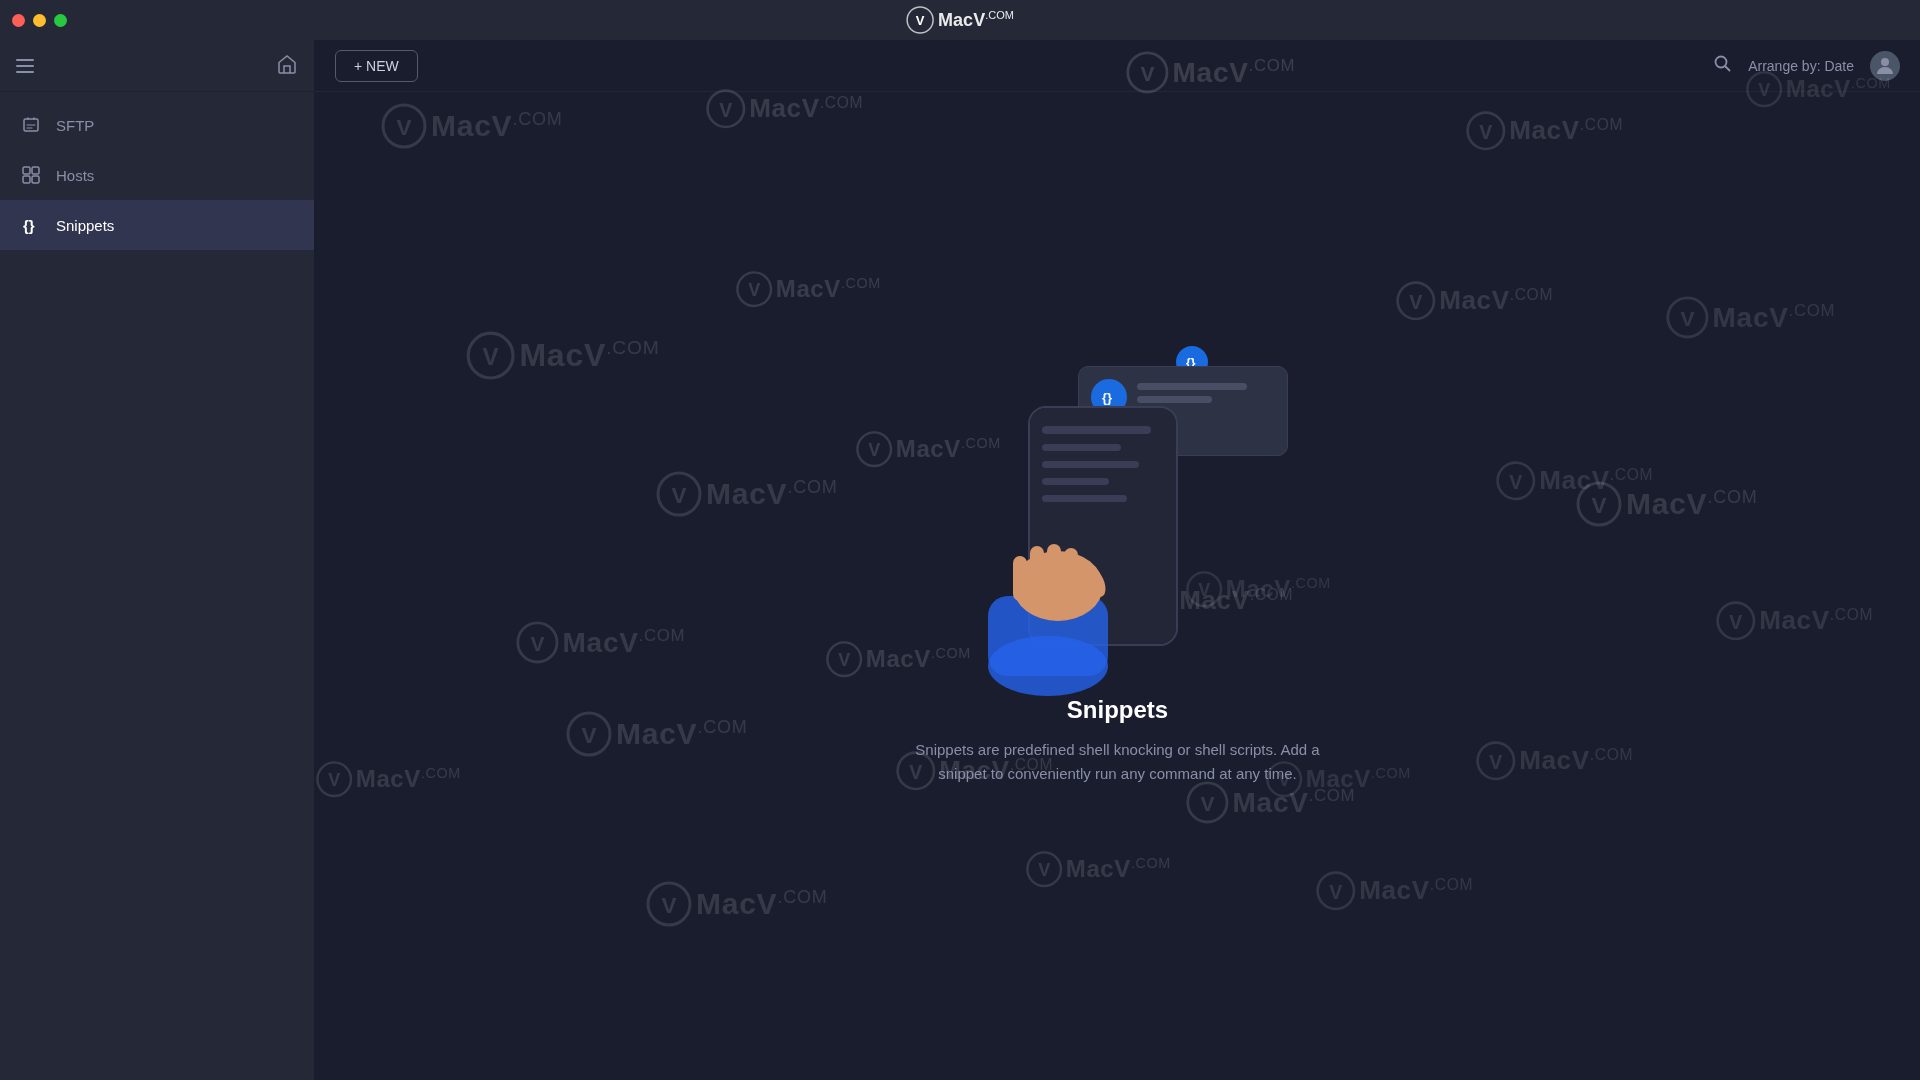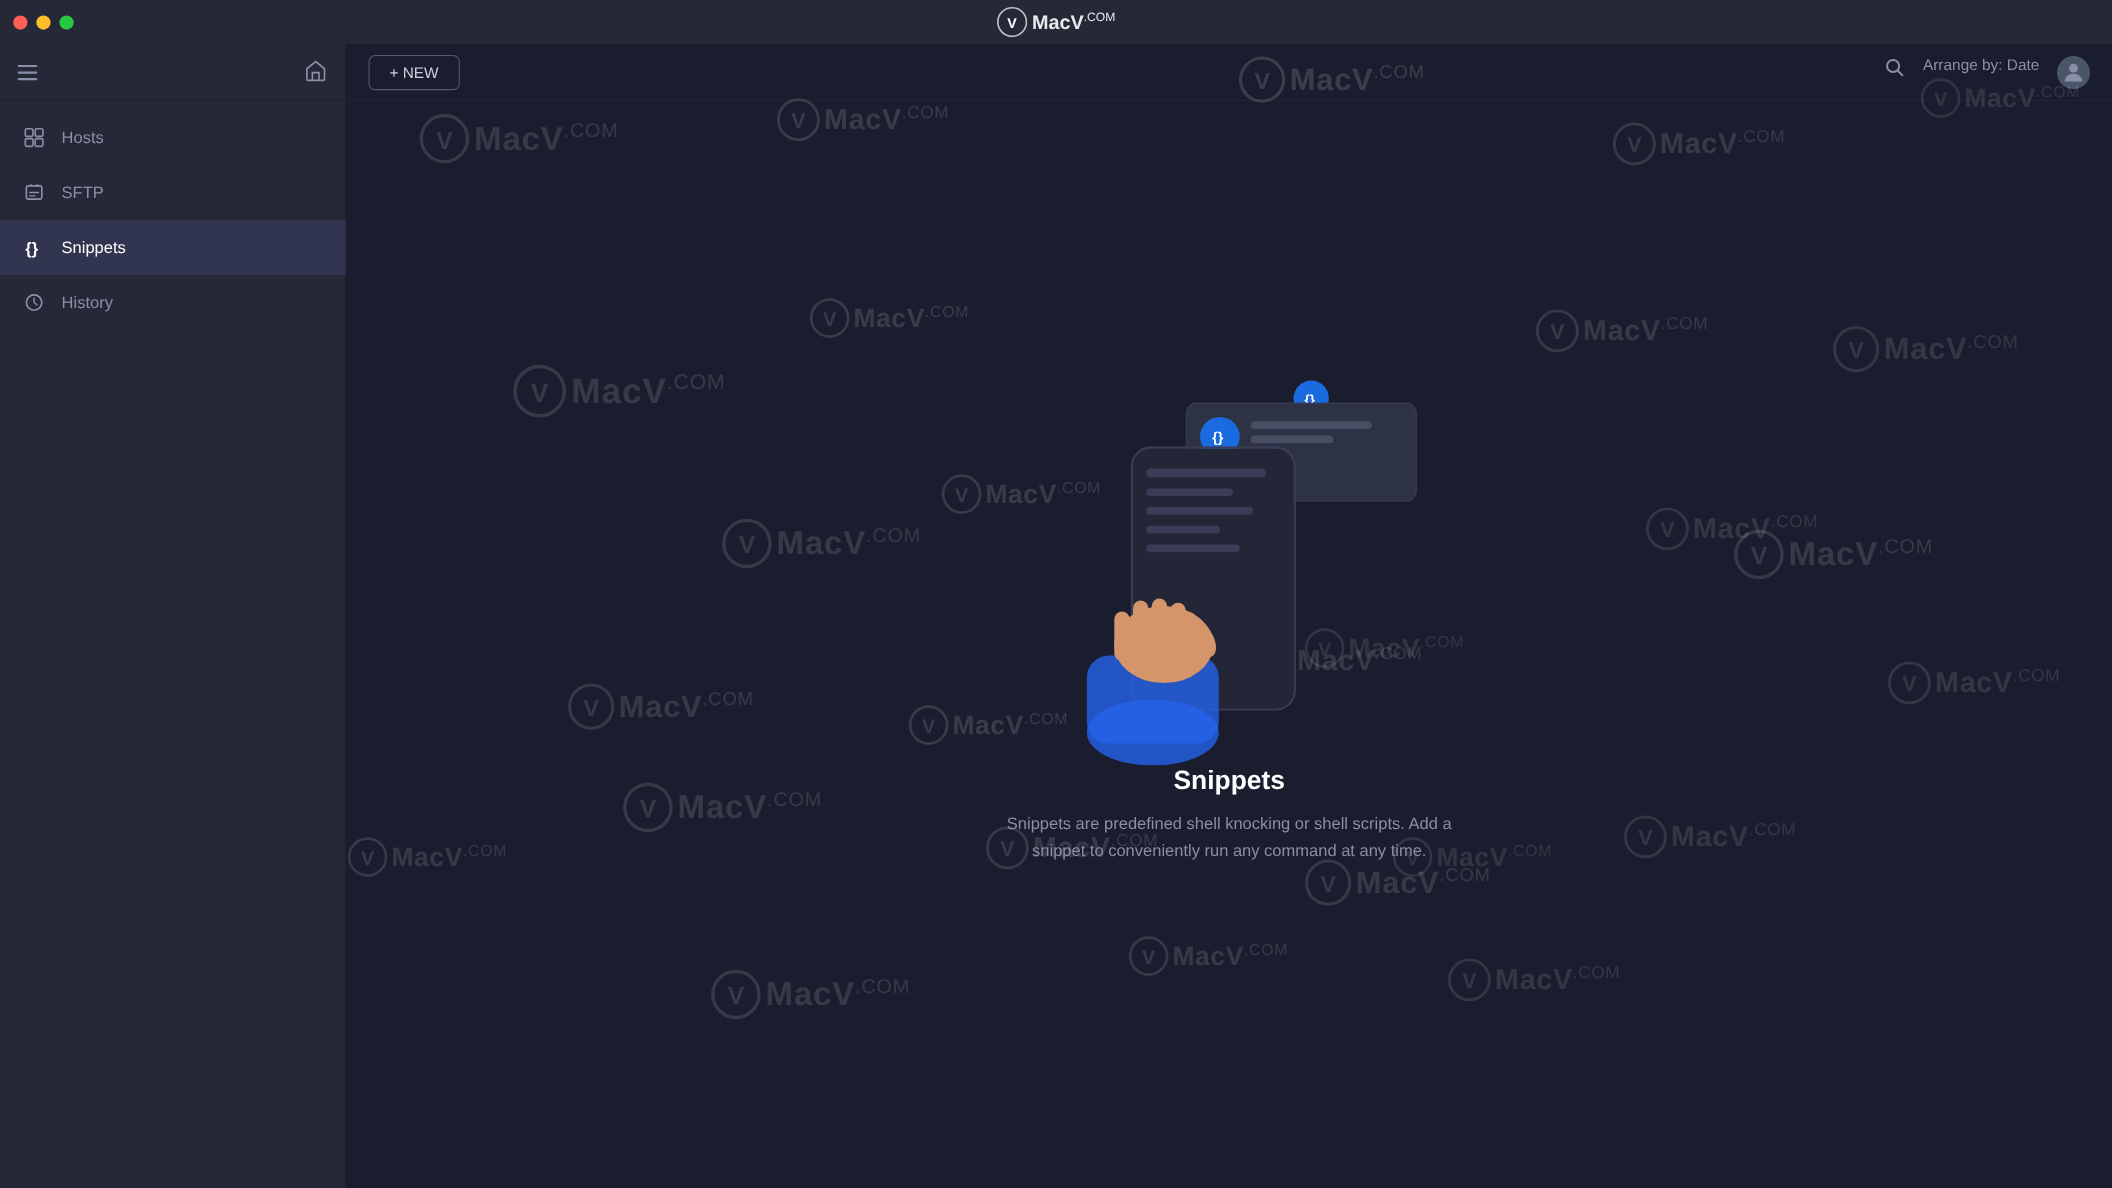--- a/index.html
+++ b/index.html
@@ -172,21 +172,21 @@
       color: #cdd0de;
       padding: 7px 18px;
       border-radius: 6px;
       font-size: 14px;
       cursor: pointer;
       font-weight: 500;
     }
 
     .toolbar-right {
       display: flex;
-      align-items: flex-start;
+      align-items: center;
       gap: 16px;
     }
     .toolbar-search-btn {
       background: none;
       border: none;
       color: #8a8fa8;
       cursor: pointer;
       font-size: 18px;
     }
     .arrange-label {
@@ -378,65 +378,50 @@
           <path d="M8 20v-7h6v7" stroke="#8a8fa8" stroke-width="1.5" fill="none"></path>
         </svg>
       </button>
     </div>
 
     <nav class="sidebar-nav">
 
       <div class="nav-item">
         <div class="nav-icon">
           <svg width="20" height="20" viewBox="0 0 20 20" fill="none">
+            <rect x="3" y="4" width="14" height="12" rx="1.5" stroke="#8a8fa8" stroke-width="1.5" fill="none"></rect>
+            <path d="M7 4V3M13 4V3" stroke="#8a8fa8" stroke-width="1.5" stroke-linecap="round"></path>
+            <path d="M6 10h8M6 13h5" stroke="#8a8fa8" stroke-width="1.2" stroke-linecap="round"></path>
+          </svg>
+        </div>
+        <span class="nav-label">SFTP</span>
+      </div>
+
+      <div class="nav-item">
+        <div class="nav-icon">
+          <svg width="20" height="20" viewBox="0 0 20 20" fill="none">
             <rect x="2" y="2" width="7" height="7" rx="1.5" stroke="#8a8fa8" stroke-width="1.5" fill="none"></rect>
             <rect x="11" y="2" width="7" height="7" rx="1.5" stroke="#8a8fa8" stroke-width="1.5" fill="none"></rect>
             <rect x="2" y="11" width="7" height="7" rx="1.5" stroke="#8a8fa8" stroke-width="1.5" fill="none"></rect>
             <rect x="11" y="11" width="7" height="7" rx="1.5" stroke="#8a8fa8" stroke-width="1.5" fill="none"></rect>
           </svg>
         </div>
         <span class="nav-label">Hosts</span>
       </div>
 
-      <div class="nav-item">
-        <div class="nav-icon">
-          <svg width="20" height="20" viewBox="0 0 20 20" fill="none">
-            <rect x="3" y="4" width="14" height="12" rx="1.5" stroke="#8a8fa8" stroke-width="1.5" fill="none"></rect>
-            <path d="M7 4V3M13 4V3" stroke="#8a8fa8" stroke-width="1.5" stroke-linecap="round"></path>
-            <path d="M6 10h8M6 13h5" stroke="#8a8fa8" stroke-width="1.2" stroke-linecap="round"></path>
-          </svg>
-        </div>
-        <span class="nav-label">SFTP</span>
-      </div>
-
 
       <div class="nav-item active">
         <div class="nav-icon">
           <svg width="20" height="20" viewBox="0 0 20 20" fill="none">
             <text x="2" y="16" font-size="15" fill="#ffffff" font-weight="bold">{}</text>
           </svg>
         </div>
         <span class="nav-label">Snippets</span>
       </div>
 
-      <div class="nav-item">
-        <div class="nav-icon">
-          <svg width="20" height="20" viewBox="0 0 20 20" fill="none">
-            <circle cx="10" cy="10" r="7" stroke="#8a8fa8" stroke-width="1.5" fill="none"></circle>
-            <path d="M10 6v4l2.5 2" stroke="#8a8fa8" stroke-width="1.3" stroke-linecap="round" fill="none"></path>
-          </svg>
-        </div>
-        <span class="nav-label">History</span>
-        <button class="search-icon-btn">
-          <svg width="16" height="16" viewBox="0 0 16 16" fill="none">
-            <circle cx="7" cy="7" r="4.5" stroke="#8a8fa8" stroke-width="1.5"></circle>
-            <path d="M10.5 10.5l3 3" stroke="#8a8fa8" stroke-width="1.5" stroke-linecap="round"></path>
-          </svg>
-        </button>
-      </div>
     </nav>
   </div>
 
   <div class="main-content">
 
     <div class="main-toolbar">
       <button class="new-btn">+ NEW</button>
       <div class="toolbar-right">
         <button class="toolbar-search-btn">
           <svg width="20" height="20" viewBox="0 0 20 20" fill="none">

